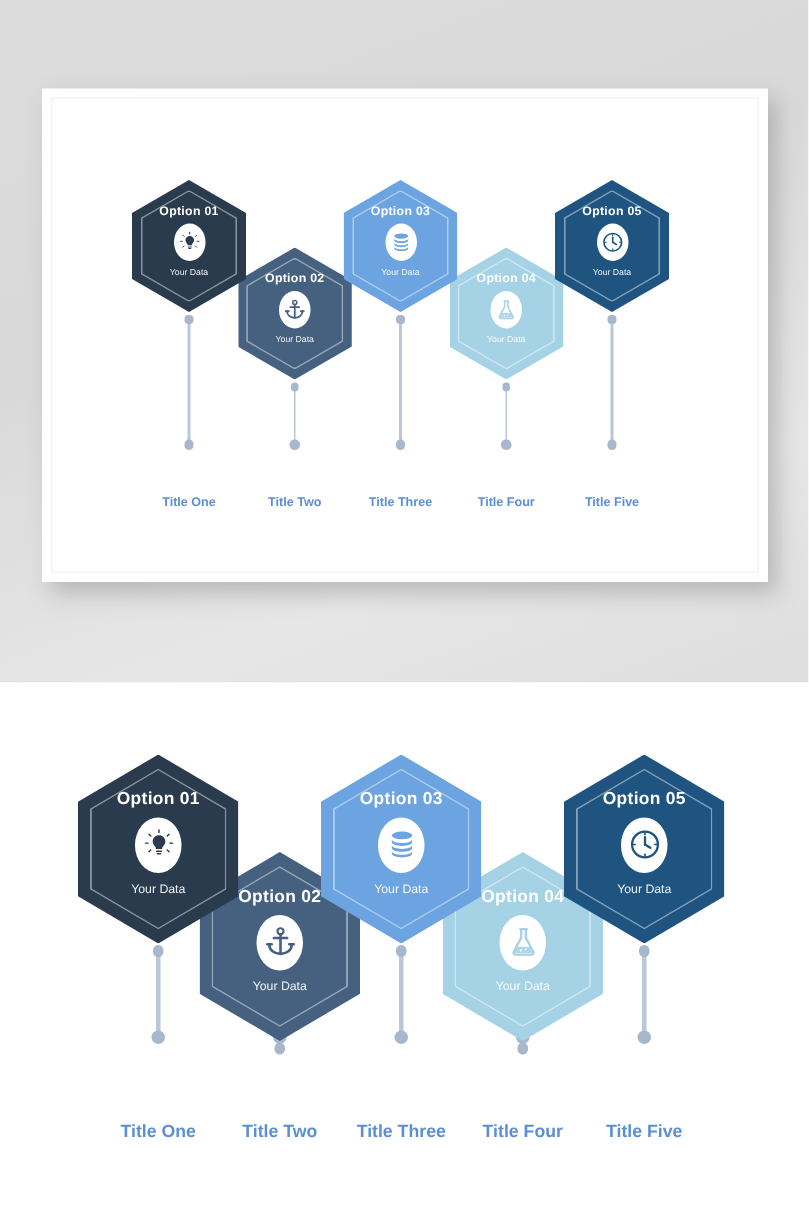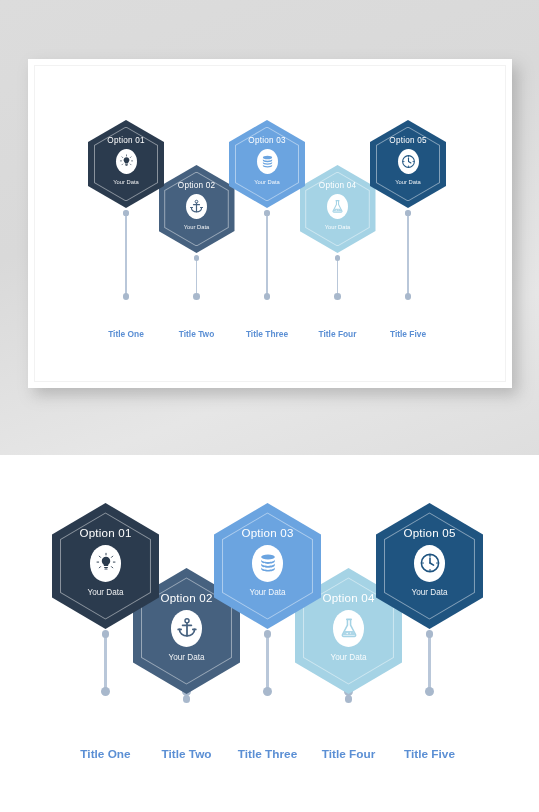--- a/index.html
+++ b/index.html
@@ -65,21 +65,21 @@
     position: absolute;
     left: 1px; top: 1px;
     width: calc(100% - 2px); height: calc(100% - 2px);
     clip-path: polygon(50% 0%, 100% 25%, 100% 75%, 50% 100%, 0% 75%, 0% 25%);
   }
 
   .hex-title {
     position: relative;
     z-index: 3;
     color: #ffffff;
-    font-weight: normal;
+    font-weight: bold;
     letter-spacing: 0.2px;
     text-align: right;
     white-space: nowrap;
   }
   .hex-icon-wrap {
     position: relative;
     z-index: 3;
     background: #ffffff;
     border-radius: 50%;
     display: flex;

